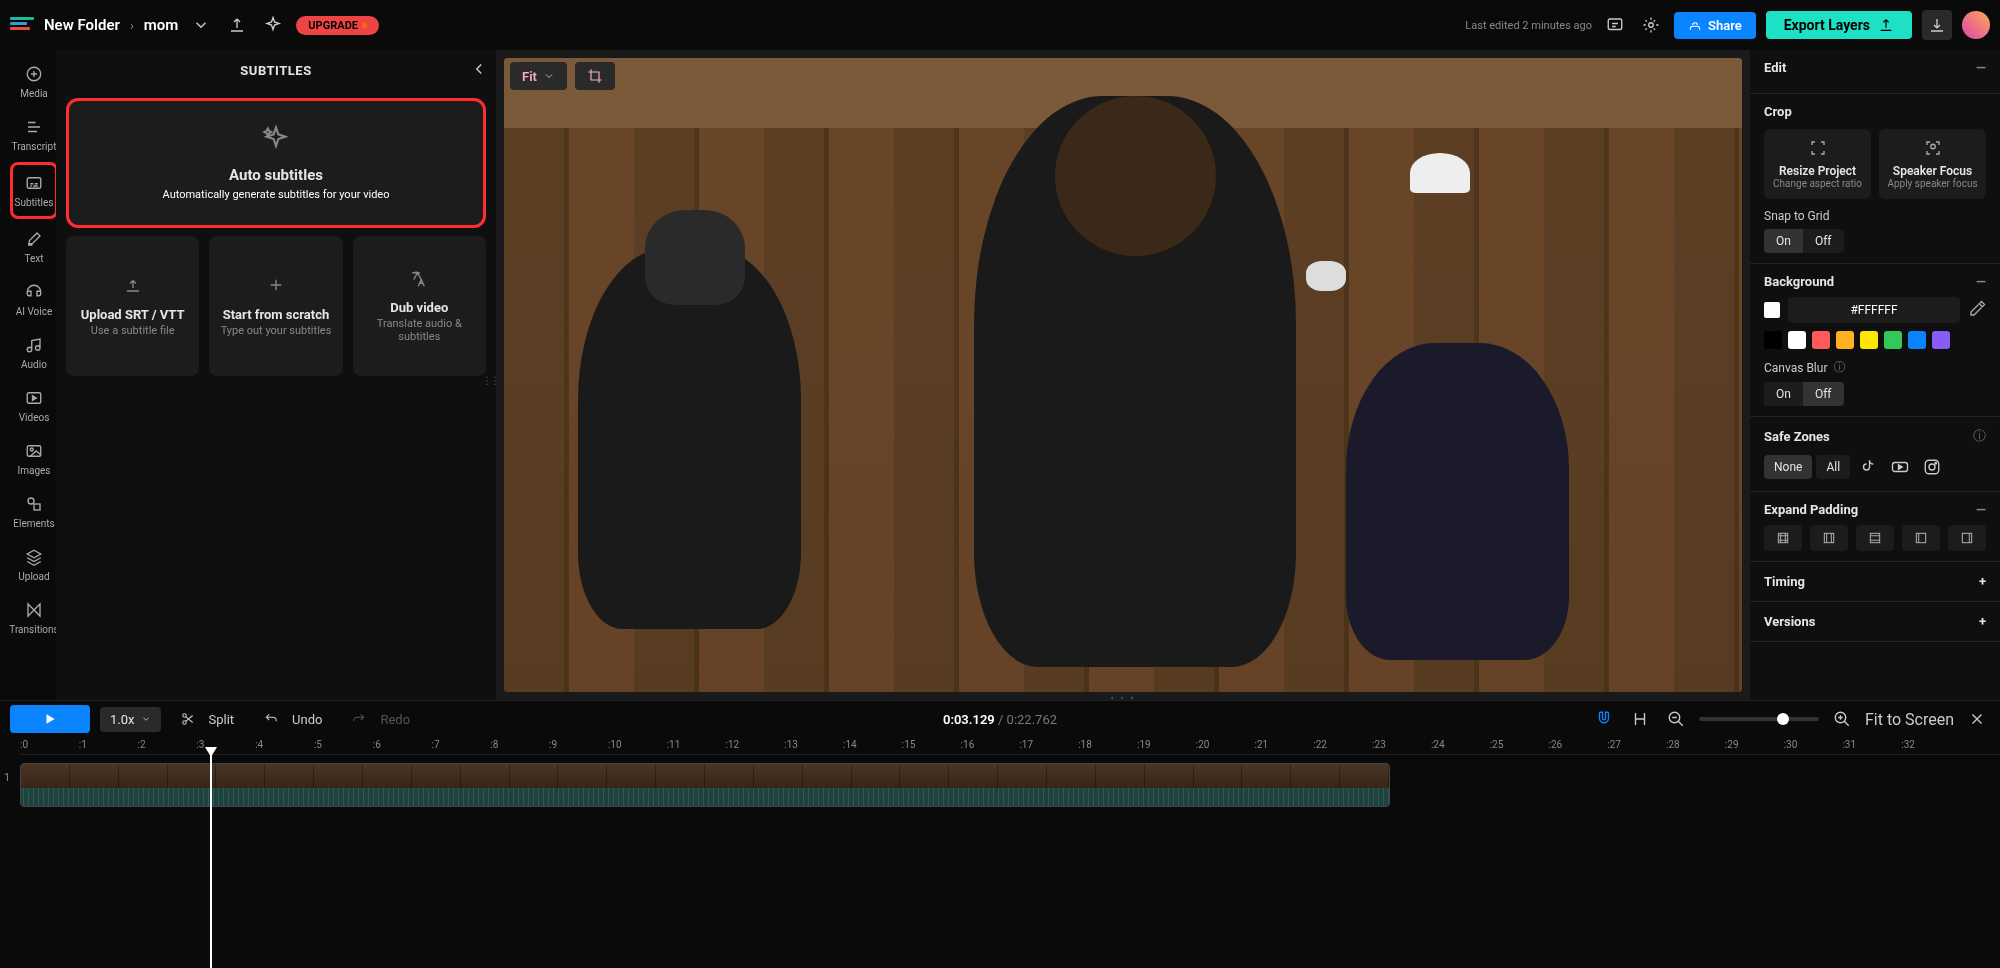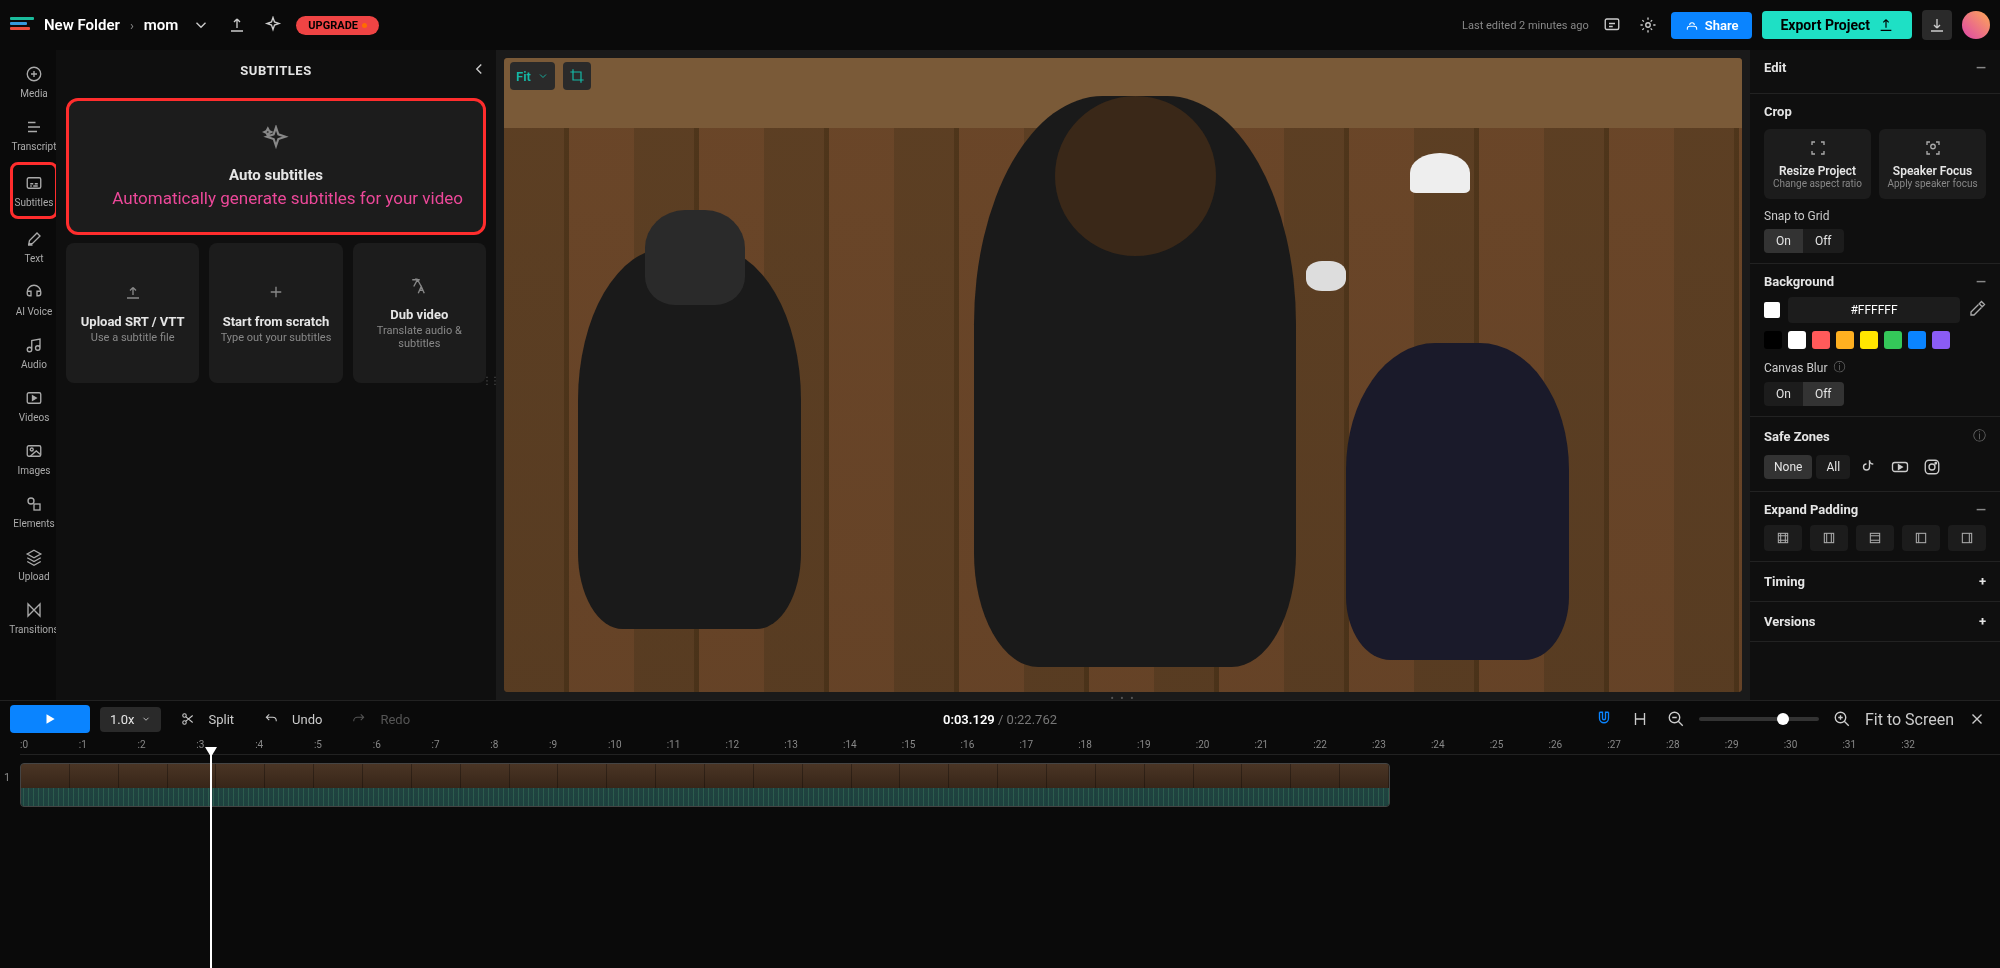--- a/index.html
+++ b/index.html
@@ -33,31 +33,31 @@
 .rail-item { width: 48px; padding: 8px 0; display: flex; flex-direction: column; align-items: center; gap: 4px; color: #aaa; cursor: pointer; border-radius: 4px; font-size: 10px; margin-left: 12px; }
 .rail-item.highlighted { border: 3px solid #ff2d2d; border-radius: 8px; }
 .rail-ico { width: 20px; height: 20px; display:flex; align-items:center; justify-content:center; }
 
 
 .subpanel { width: 440px; background: #0f0f0f; display: flex; flex-direction: column; position: relative; }
 .subpanel-hdr { height: 40px; display: flex; align-items: center; justify-content: center; font-weight: 700; letter-spacing: .5px; font-size: 13px; position:relative;}
 .collapse-chev { position: absolute; right: 8px; top: 10px; color:#ccc; cursor:pointer;}
 .card-big { margin: 8px 10px; border: 3px solid #ff2d2d; border-radius: 12px; background: #1c1c1c; padding: 24px 20px; text-align: center; cursor:pointer;}
 .card-big .title { font-weight: 700; font-size: 15px; margin-top: 10px; }
-.card-big .sub { font-size: 17px; color: #ec4899; margin-top: 4px; text-align: right; }
+.card-big .sub { font-size: 11px; color: #ffffff; margin-top: 4px; }
 .card-row { display: flex; gap: 10px; margin: 0 10px; }
 .card-sm { flex: 1; background: #1c1c1c; border-radius: 8px; padding: 20px 10px; text-align: center; cursor:pointer; display:flex; flex-direction:column; align-items:center; justify-content:center; min-height:140px;}
 .card-sm .t { font-weight: 700; font-size: 13px; margin-top: 10px; }
 .card-sm .s { font-size: 11px; color: #888; margin-top: 2px; }
 .resize-dots { position:absolute; right:-2px; top:50%; color:#555; font-size:10px; letter-spacing:-2px;}
 
 
 .canvas-wrap { flex: 1; background: #1a1a1a; display: flex; flex-direction: column; position: relative; }
 .canvas-top { position: absolute; top: 12px; left: 14px; display: flex; gap: 8px; z-index: 2; }
-.fit-btn { background: #2a2a2a; color: #14b8a6; padding: 6px 6px; border-radius: 4px; display:flex; align-items:center; gap:6px; font-weight:600; cursor:pointer;}
+.fit-btn { background: #2a2a2a; color: #f9a8d4; padding: 6px 12px; border-radius: 4px; display:flex; align-items:center; gap:6px; font-weight:600; cursor:pointer;}
 .canvas { flex: 1; margin: 8px; border-radius: 4px; background: #3b2a1a; position: relative; overflow: hidden; }
 .scene { position:absolute; inset:0; background: linear-gradient(#6b4a2a,#4a3520); }
 .wall { position:absolute; inset:0; background: repeating-linear-gradient(90deg,#5a3d22 0 60px,#4a3218 60px 65px,#6a4528 65px 130px); opacity:.85;}
 .ceiling { position:absolute; top:0; left:0; right:0; height:70px; background:#7a5a38;}
 .person { position:absolute; background:#1a1a1a; border-radius:40% 40% 20% 20%; }
 .lead { left:38%; top:6%; width:26%; height:90%; }
 .lead::before{content:"";position:absolute;top:0;left:25%;width:50%;height:28%;background:#3a2818;border-radius:50%;}
 .guitarist{ left:6%; top:30%; width:18%; height:60%; }
 .guitarist::before{content:"";position:absolute;top:-10%;left:30%;width:45%;height:25%;background:#2a2a2a;border-radius:40% 40% 30% 30%;}
 .drummer{ right:14%; top:45%; width:18%; height:50%; background:#1a1a2a;}
@@ -161,21 +161,21 @@
           <path d="M12 2v3m0 14v3m10-10h-3M5 12H2m15.5-6.5l-2 2m-9 9l-2 2m13 0l-2-2m-9-9l-2-2"></path>
         </svg>
       </span>
     <span class="share-btn">
         <svg viewBox="0 0 24 24" style="width:14px;height:14px;stroke:#fff">
           <path d="M16 12a4 4 0 10-8 0m-4 8v-2a4 4 0 014-4h8a4 4 0 014 4v2"></path>
         </svg>
         <span>Share</span>
       </span>
     <span class="export-btn">
-        <span>Export Project</span>
+        <span>Export Layers</span>
         <svg viewBox="0 0 24 24" style="width:16px;height:16px;stroke:#000">
           <path d="M12 16V4m0 0l-4 4m4-4l4 4M4 20h16"></path>
         </svg>
       </span>
     <span class="sq-btn">
         <svg viewBox="0 0 24 24">
           <path d="M12 4v12m0 0l-4-4m4 4l4-4M4 20h16"></path>
         </svg>
       </span>
     <div class="avatar"></div>

